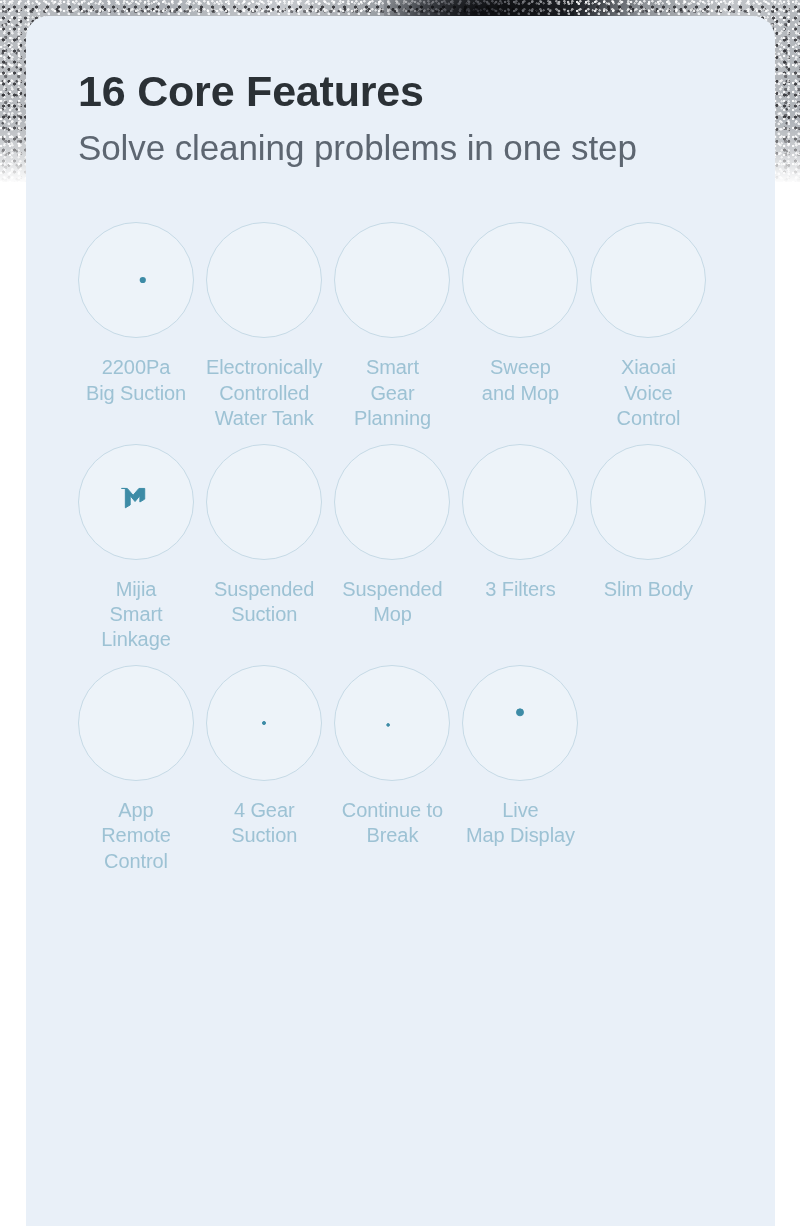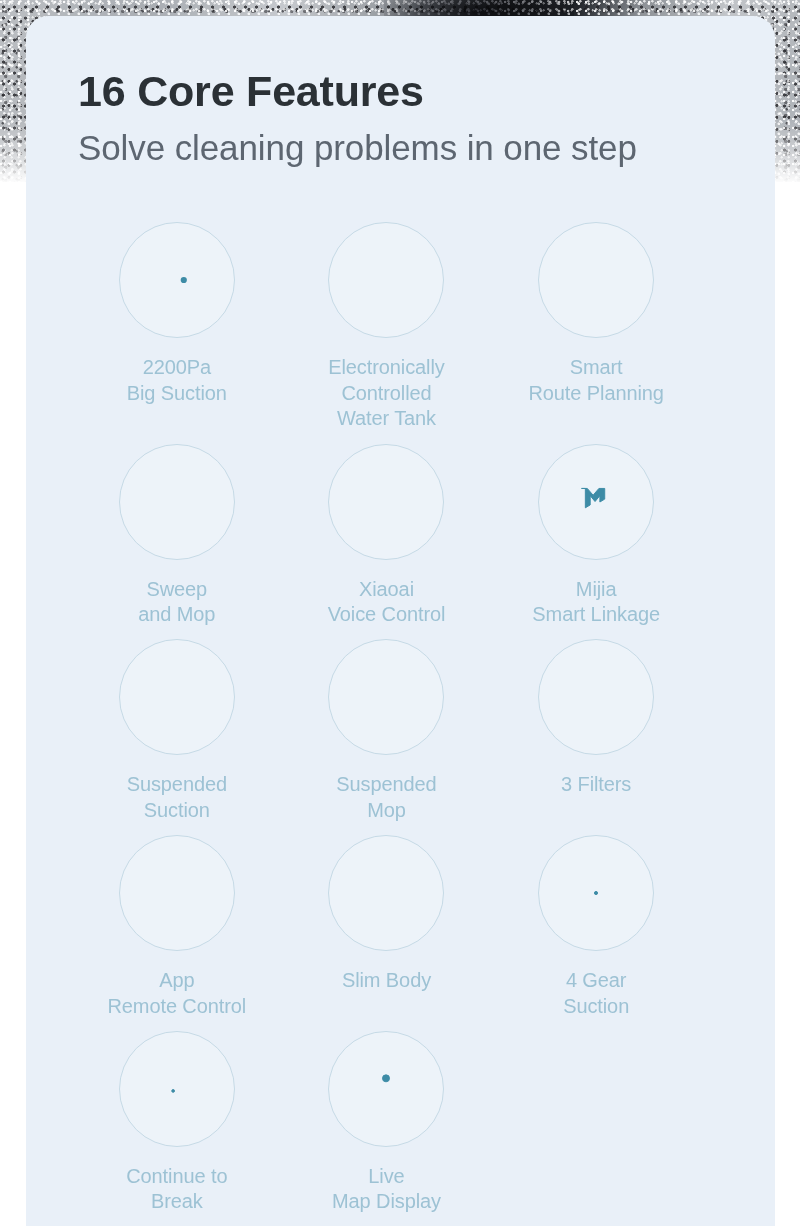--- a/index.html
+++ b/index.html
@@ -78,21 +78,21 @@
     font-size: 35px;
     font-weight: 400;
     color: #5d6671;
     letter-spacing: -0.1px;
   }
 
   
   #feature-grid {
     margin-top: 54px;
     display: grid;
-    grid-template-columns: repeat(3, 1fr);
+    grid-template-columns: repeat(5, 1fr);
     row-gap: 30px;
     column-gap: 0px;
     gap: 12px;
   }
 
   .feature-cell {
     display: flex;
     flex-direction: column;
     align-items: center;
     text-align: center;
@@ -174,21 +174,21 @@
 
     <div class="feature-cell">
       <div class="icon-circle">
         <svg viewBox="0 0 64 64" fill="none">
           <path d="M16 14v26" stroke-width="3.4" stroke-linecap="round"></path>
           <path d="M10.5 34 16 41l5.5-7" stroke-width="3.4" stroke-linecap="round" stroke-linejoin="round" fill="none"></path>
           <path d="M24 47V20a4.5 4.5 0 0 1 9 0v24a4.5 4.5 0 0 0 9 0V20a4.5 4.5 0 0 1 9 0v27" stroke-width="3.4" stroke-linecap="round" stroke-linejoin="round"></path>
         </svg>
       </div>
       <div class="feature-label">Smart
-Route Planning</div>
+Gear Planning</div>
     </div>
 
     <div class="feature-cell">
       <div class="icon-circle">
         <svg viewBox="0 0 64 64" fill="none">
           <path d="M25.5 12 18 36" stroke-width="3.4" stroke-linecap="round"></path>
           <path d="M31.5 14 24 38" stroke-width="3.4" stroke-linecap="round"></path>
           <path d="M25.5 12h6" stroke-width="3.4" stroke-linecap="round"></path>
           <path d="M15.5 37.5 26.5 41l-2.6 9.5-13-4.2 4.6-8.8Z" stroke-width="3" stroke-linejoin="round"></path>
           <path d="M26 40.5 39 44.5l-2.7 9.6-12.4-3.9" stroke-width="3" stroke-linejoin="round"></path>
@@ -256,41 +256,41 @@
           <path d="M48 17v29" stroke-width="3.6" stroke-linecap="round"></path>
           <path d="M43 41.5 48 47l5-5.5" stroke-width="3.6" stroke-linecap="round" stroke-linejoin="round"></path>
         </svg>
       </div>
       <div class="feature-label">3 Filters</div>
     </div>
 
     <div class="feature-cell">
       <div class="icon-circle">
         <svg viewBox="0 0 64 64" fill="none">
+          <rect x="12" y="23" width="40" height="15" rx="7.5" stroke-width="3.4"></rect>
+          <path d="M14 43h7M25 43h7M36 43h7M47 43h4" stroke-width="2.8" stroke-linecap="round"></path>
+        </svg>
+      </div>
+      <div class="feature-label">Slim Body</div>
+    </div>
+
+    <div class="feature-cell">
+      <div class="icon-circle">
+        <svg viewBox="0 0 64 64" fill="none">
           <rect x="15" y="18" width="23" height="34" rx="5" stroke-width="3.2"></rect>
           <path d="M24 23.5h5" stroke-width="2.2" stroke-linecap="round"></path>
           <path d="M42 25.5a6.5 6.5 0 0 1 1.5 4.8" stroke-width="3" stroke-linecap="round"></path>
           <path d="M44.5 19.5a12.5 12.5 0 0 1 3 9.5" stroke-width="3" stroke-linecap="round"></path>
           <path d="M47 13.5a18.5 18.5 0 0 1 4.3 14" stroke-width="3" stroke-linecap="round"></path>
         </svg>
       </div>
       <div class="feature-label">App
 Remote Control</div>
     </div>
 
-    <div class="feature-cell">
-      <div class="icon-circle">
-        <svg viewBox="0 0 64 64" fill="none">
-          <rect x="12" y="23" width="40" height="15" rx="7.5" stroke-width="3.4"></rect>
-          <path d="M14 43h7M25 43h7M36 43h7M47 43h4" stroke-width="2.8" stroke-linecap="round"></path>
-        </svg>
-      </div>
-      <div class="feature-label">Slim Body</div>
-    </div>
-
 
     <div class="feature-cell">
       <div class="icon-circle">
         <svg viewBox="0 0 64 64" fill="none">
           <path d="M32 32c0-8 0-12 2.2-14.2 2-2 5.6-1.2 7 .9 1.6 2.4.6 5.8-2 7.6C36.2 28.4 34.6 30 32 32Z" stroke-width="3" stroke-linejoin="round"></path>
           <path d="M32 32c8 0 12 0 14.2 2.2 2 2 1.2 5.6-.9 7-2.4 1.6-5.8.6-7.6-2C35.6 36.2 34 34.6 32 32Z" stroke-width="3" stroke-linejoin="round"></path>
           <path d="M32 32c0 8 0 12-2.2 14.2-2 2-5.6 1.2-7-.9-1.6-2.4-.6-5.8 2-7.6C27.8 35.6 29.4 34 32 32Z" stroke-width="3" stroke-linejoin="round"></path>
           <path d="M32 32c-8 0-12 0-14.2-2.2-2-2-1.2-5.6.9-7 2.4-1.6 5.8-.6 7.6 2C28.4 27.8 30 29.4 32 32Z" stroke-width="3" stroke-linejoin="round"></path>
           <circle cx="32" cy="32" r="1.6" fill="#3d8ba6" stroke="none"></circle>
         </svg>

